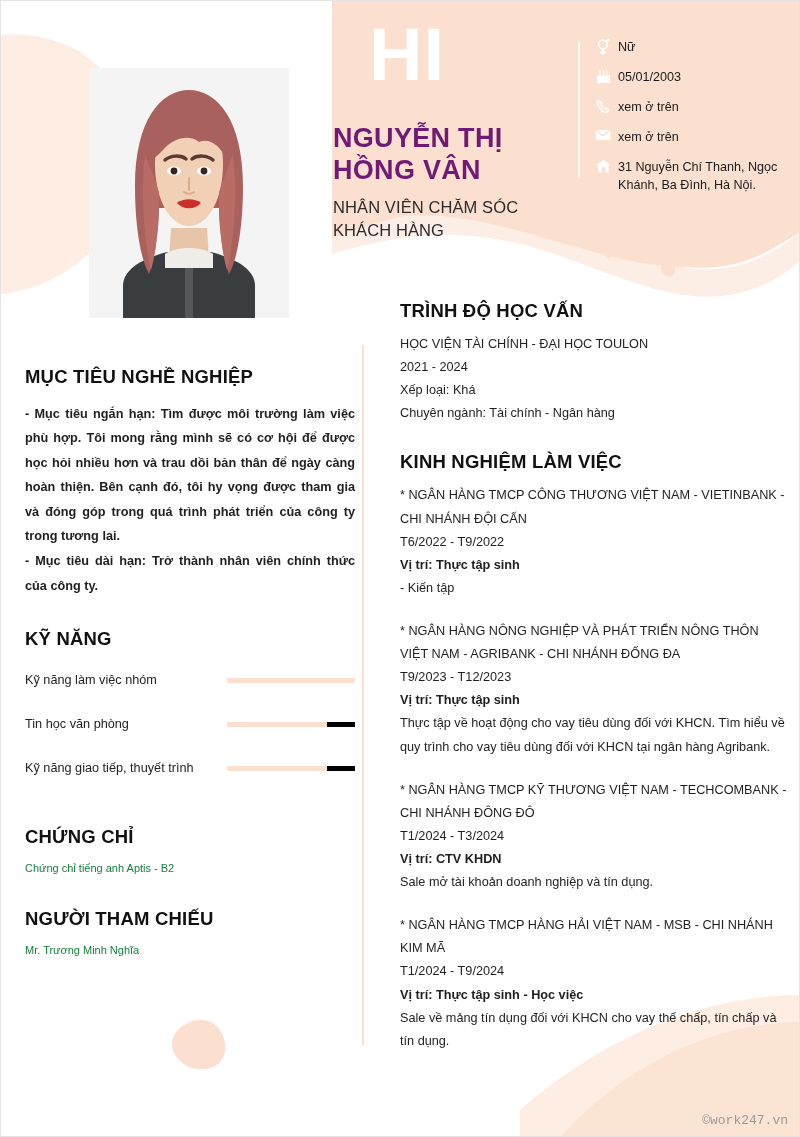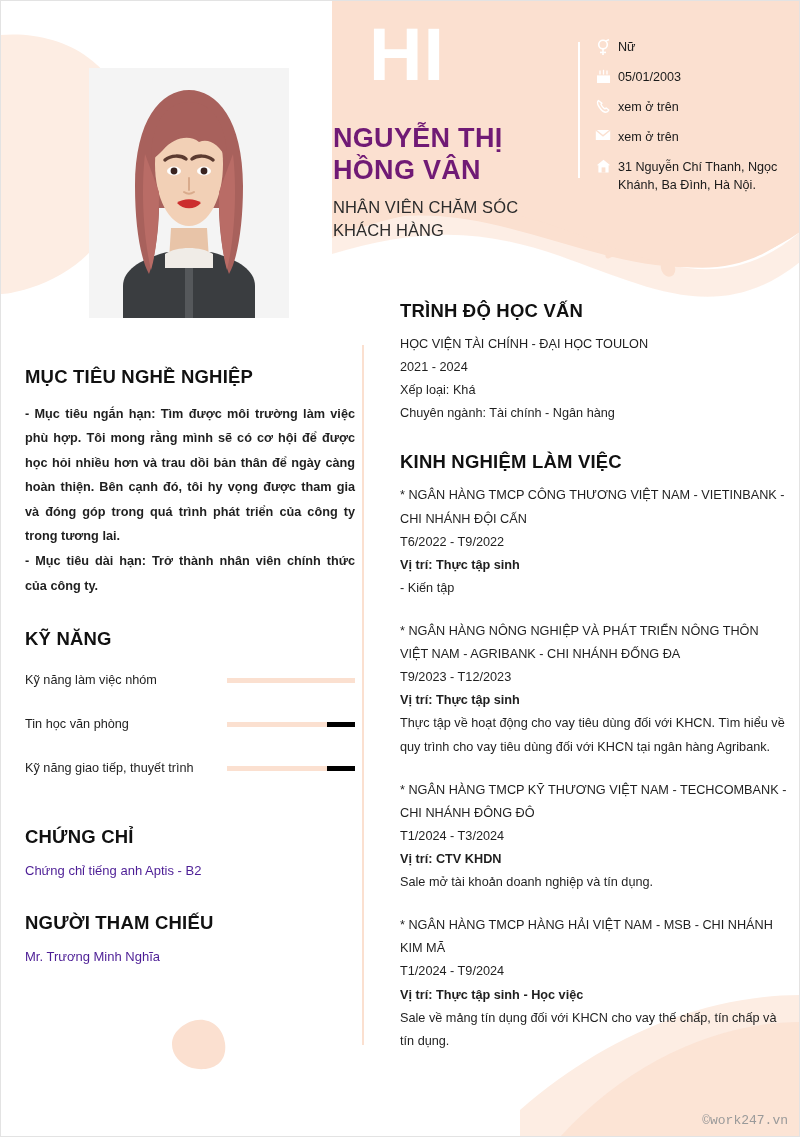--- a/index.html
+++ b/index.html
@@ -92,21 +92,21 @@
   .skill-label {
     font-size:12.7px; line-height:1.75; color:#1f1f1f;
     width:185px; flex:0 0 185px;
   }
   .skill-bar {
     position:relative; width:128px; height:5px;
     background:#000; flex:0 0 128px; align-self:flex-start; margin-top:9px;
   }
   .skill-bar .fill { position:absolute; left:0; top:0; height:5px; background:#fbe0d0; }
 
-  .cert-txt, .ref-txt { font-size:13px; line-height:1.8; color:#4c1d95; }
+  .cert-txt, .ref-txt { font-size:11px; line-height:1.8; color:#15803d; }
 
   .block-gap { height:30px; }
   .block-gap-sm { height:24px; }
 
   
   .edu-line { font-size:12.7px; line-height:1.82; color:#1f1f1f; }
   .job { margin-bottom:20px; }
   .job-line { font-size:12.7px; line-height:1.82; color:#1f1f1f; }
   .job-line.bold { font-weight:700; }
   .job-desc { font-size:12.7px; line-height:1.82; color:#1f1f1f; }

